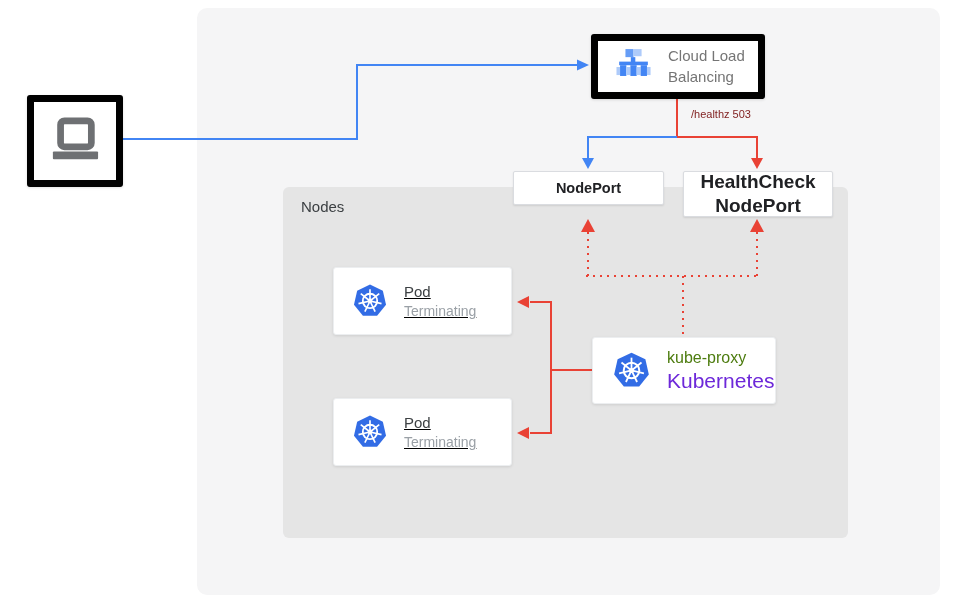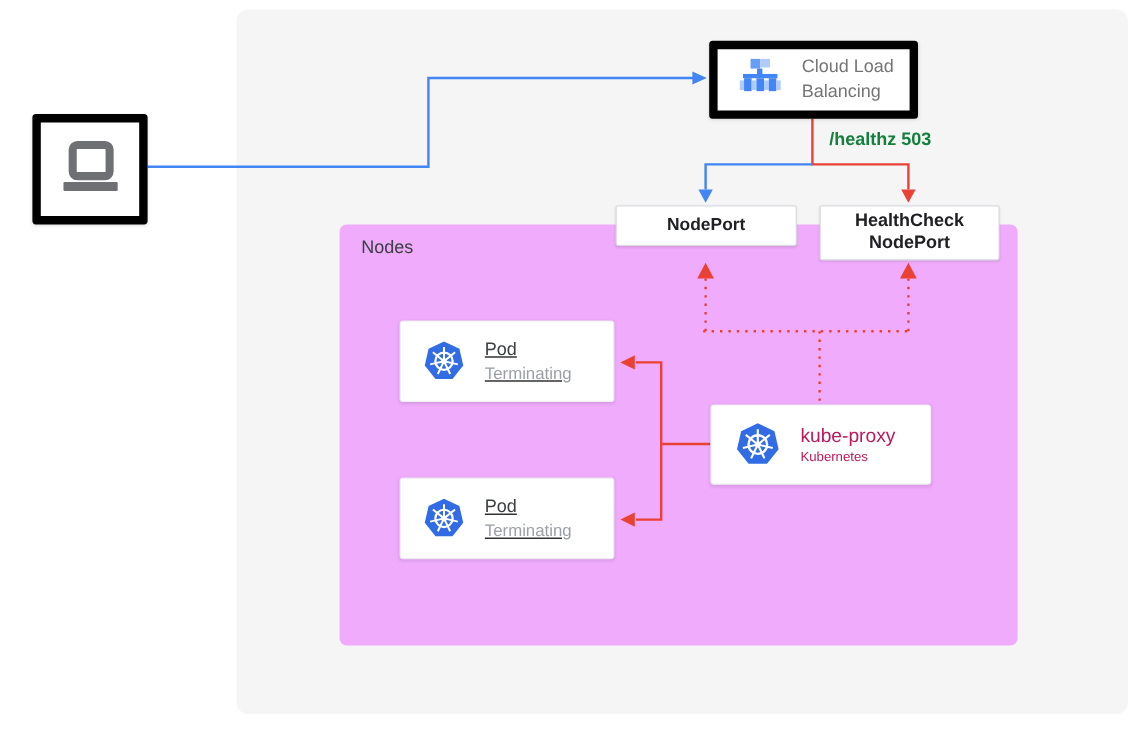--- a/index.html
+++ b/index.html
@@ -1,43 +1,43 @@
 <!DOCTYPE html>
 <html><head>
 <meta charset="utf-8">
 <style>
   html,body{margin:0;padding:0;background:#ffffff;}
   body{font-family:"Liberation Sans", sans-serif;}
   .canvas{position:relative;width:953px;height:612px;background:#ffffff;overflow:hidden;}
   .gray-panel{position:absolute;left:197px;top:8px;width:743px;height:587px;background:#f5f5f6;border-radius:10px;}
-  .nodes-panel{position:absolute;left:283px;top:187px;width:565px;height:351px;background:#f0abfc;border-radius:6px;}
+  .nodes-panel{position:absolute;left:283px;top:187px;width:565px;height:351px;background:#e5e5e5;border-radius:6px;}
   .nodes-label{position:absolute;left:18px;top:11px;font-size:15px;color:#3c4043;}
   .wires{position:absolute;left:0;top:0;width:953px;height:612px;pointer-events:none;}
   .card{position:absolute;background:#ffffff;border:7px solid #000000;border-radius:3px;
         box-shadow:0 1px 3px rgba(0,0,0,0.12);box-sizing:border-box;display:flex;align-items:center;}
   .laptop-card{left:27px;top:95px;width:96px;height:92px;justify-content:center;}
   .clb-card{left:591px;top:34px;width:174px;height:65px;padding-left:14px;gap:13px;}
   .clb-text{font-size:15px;line-height:1.35;color:#757575;width:92px;}
   .port-card{position:absolute;background:#fff;border:1px solid #dadce0;border-radius:2px;
              box-shadow:0 1px 2px rgba(0,0,0,0.10);box-sizing:border-box;
              display:flex;align-items:center;justify-content:center;text-align:center;
              font-weight:bold;color:#202124;}
   .nodeport-card{left:513px;top:171px;width:151px;height:34px;font-size:14.5px;}
-  .hc-card{left:683px;top:171px;width:150px;height:46px;font-size:15px;line-height:1.25;padding:0 14px;}
+  .hc-card{left:683px;top:171px;width:150px;height:46px;font-size:19px;line-height:1.25;padding:0 14px;}
   .pod-card{box-shadow:0 1px 3px rgba(0,0,0,0.10);border:1px solid #eceef0;gap:15px;padding-left:17px;text-decoration:underline;}
   .pod1{left:333px;top:267px;width:179px;height:68px;}
   .pod2{left:333px;top:398px;width:179px;height:68px;}
   .kp-card{left:592px;top:337px;width:184px;height:67px;gap:15px;padding-left:18px;
            box-shadow:0 1px 3px rgba(0,0,0,0.10);border:1px solid #eceef0;}
   .stack{display:flex;flex-direction:column;}
   .node-title{font-size:15px;color:#3c4043;}
   .node-sub{font-size:14px;color:#9aa0a6;margin-top:3px;}
-  .kp-title{font-size:16px;color:#be185d;}
-  .kp-sub{font-size:11px;color:#be185d;margin-top:2px;}
-  .healthz{position:absolute;left:691px;top:108px;font-size:15px;font-weight:bold;color:#15803d;}
+  .kp-title{font-size:16px;color:#4d7c0f;}
+  .kp-sub{font-size:21px;color:#6d28d9;margin-top:2px;}
+  .healthz{position:absolute;left:691px;top:108px;font-size:11px;font-weight:normal;color:#7f1d1d;}
   .k8s-icon{flex:0 0 auto;}
 </style>
 </head>
 <body>
 
 <div class="canvas">
 
   <div class="gray-panel"></div>
 
   <div class="nodes-panel">

